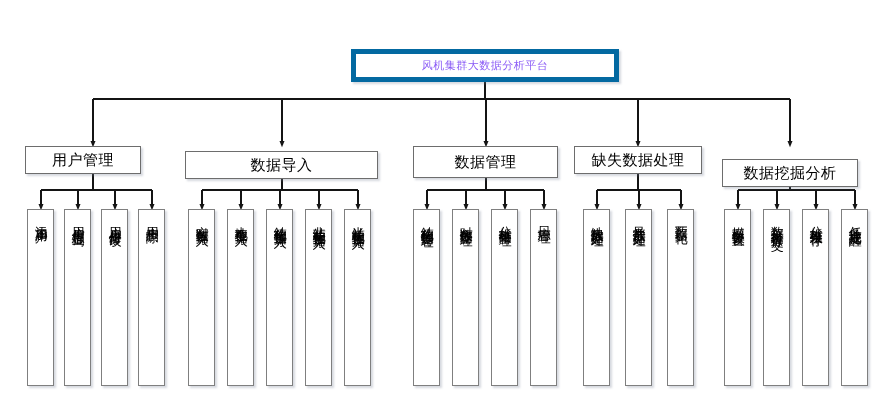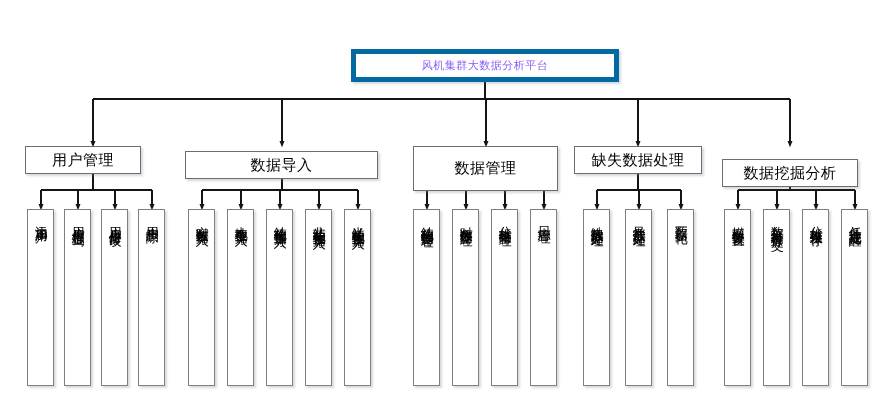--- a/index.html
+++ b/index.html
@@ -151,21 +151,21 @@
       </div>
       <div class="node node-leaf" style="left: 266px; top: 209px; width: 27px; height: 177px;">
         <span class="vlabel">结构化数据导入</span>
       </div>
       <div class="node node-leaf" style="left: 305px; top: 209px; width: 27px; height: 177px;">
         <span class="vlabel">非结构化数据导入</span>
       </div>
       <div class="node node-leaf" style="left: 344px; top: 209px; width: 27px; height: 177px;">
         <span class="vlabel">半结构化数据导入</span>
       </div>
-      <div class="node node-group" style="left: 413px; top: 146px; width: 145px; height: 45px;">
+      <div class="node node-group" style="left: 413px; top: 146px; width: 145px; height: 32px;">
         <span class="hlabel">数据管理</span>
       </div>
       <div class="node node-leaf" style="left: 413px; top: 209px; width: 27px; height: 177px;">
         <span class="vlabel">结构化数据管理</span>
       </div>
       <div class="node node-leaf" style="left: 452px; top: 209px; width: 27px; height: 177px;">
         <span class="vlabel">时序数据管理</span>
       </div>
       <div class="node node-leaf" style="left: 491px; top: 209px; width: 27px; height: 177px;">
         <span class="vlabel">分析结果管理</span>

